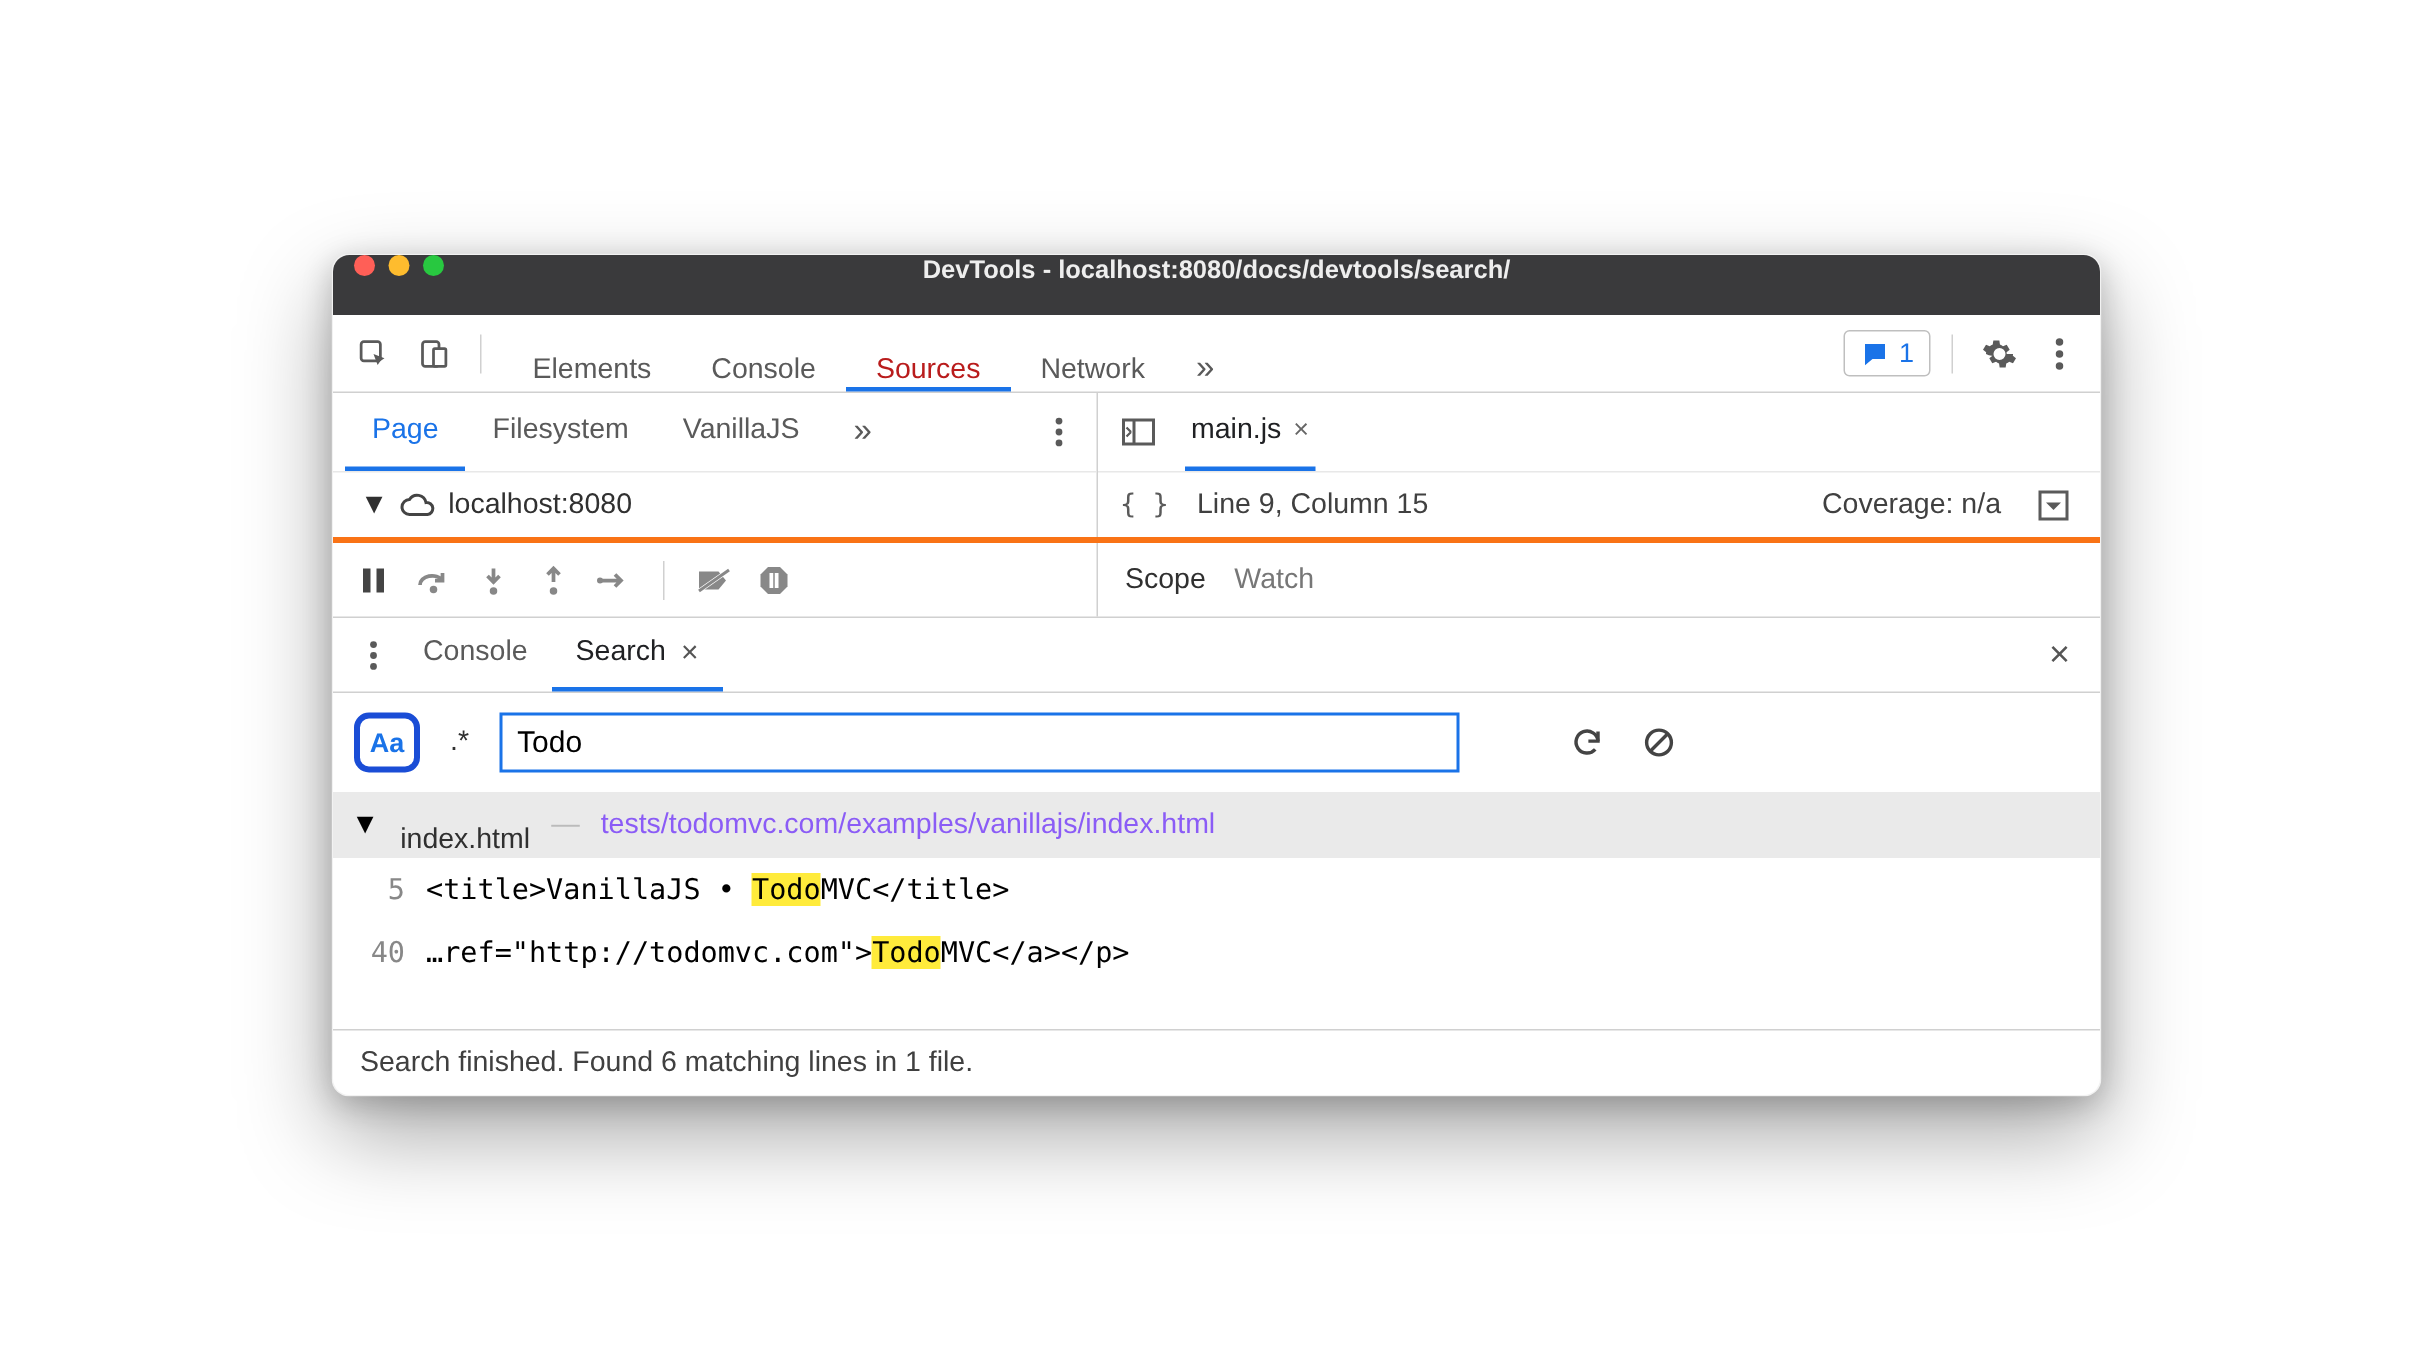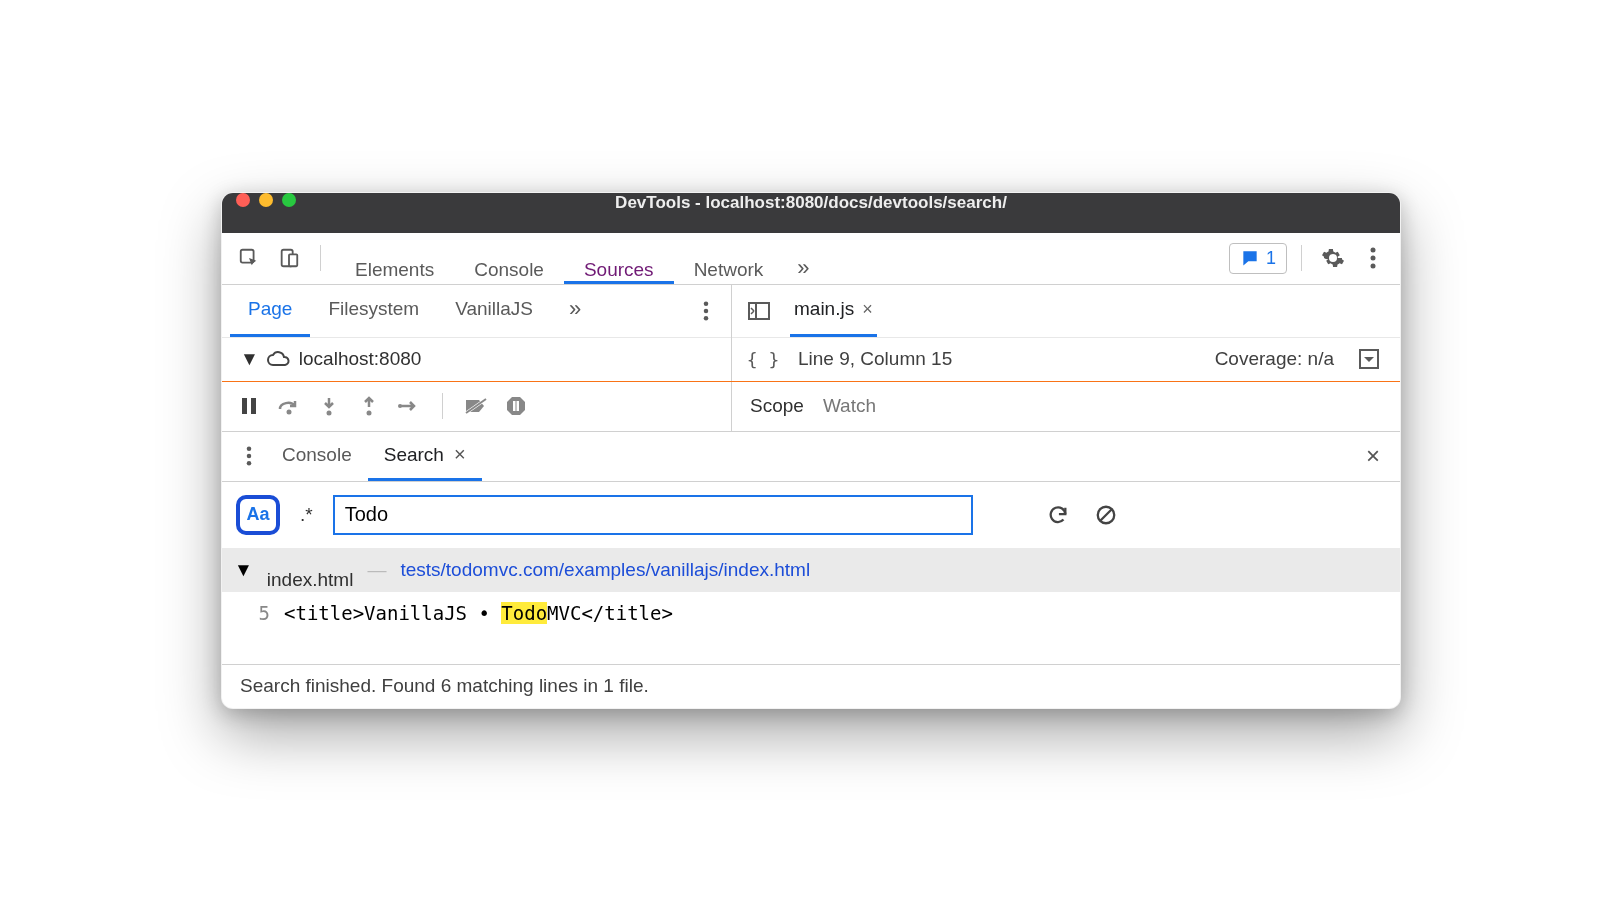--- a/index.html
+++ b/index.html
@@ -44,29 +44,29 @@
   .icon-btn {
     width:34px; height:34px; display:flex; align-items:center; justify-content:center;
     color:#5a5a5a; border-radius:4px; cursor:pointer;
   }
   .vdiv { width:1px; height:26px; background:#d0d0d0; margin:0 8px; }
   .main-tabs { display:flex; gap:0; align-items:flex-end; height:100%; }
   .main-tab {
     padding: 0 20px; display:flex; align-items:center; font-size:19px; color:#5a5a5a;
     border-bottom:3px solid transparent; cursor:pointer;
   }
-  .main-tab.active { color:#701a75; border-bottom-color:#1a73e8; font-weight:500;}
+  .main-tab.active { color:#b91c1c; border-bottom-color:#1a73e8; font-weight:500;}
   .spacer{flex:1;}
   .feedback-badge {
     display:flex; align-items:center; gap:6px;
     border:1px solid #bfbfbf; border-radius:4px; padding:4px 10px;
     color:#1a73e8; font-size:18px; font-weight:500;
   }
   .row2 {
-    display:flex; border-bottom:1px solid #f97316;
+    display:flex; border-bottom:4px solid #f97316;
   }
   .left-pane {
     width:510px; border-right:1px solid #d0d0d0;
   }
   .nav-tabs {
     display:flex; align-items:center; height:52px; padding:0 8px; gap:0;
   }
   .nav-tab {
     padding:0 18px; height:100%; display:flex; align-items:center;
     font-size:19px; color:#5a5a5a; cursor:pointer;
@@ -116,21 +116,21 @@
   }
   .regex-btn { font-size:19px; color:#303030; cursor:pointer; padding:0 6px;}
   .search-input {
     flex:0 0 640px; height:40px; font-size:20px; padding:0 10px;
     border:2px solid #1a73e8; outline:none; font-family:inherit;
   }
   .result-header {
     height:44px; background:#eaeaea; display:flex; align-items:center;
     padding:0 12px; font-size:19px; gap:14px;
   }
-  .result-path { color:#1d4ed8; }
+  .result-path { color:#8b5cf6; }
   .result-line {
     height:42px; display:flex; align-items:center; padding-left:18px; font-size:19px;
     font-family: Menlo, Consolas, monospace; gap:14px;
   }
   .line-no { color:#888; width:30px; text-align:right;}
   .hl { background:#ffeb3b; }
   .status-footer {
     height:44px; border-top:1px solid #d0d0d0; display:flex; align-items:center;
     padding:0 18px; font-size:19px; color:#404040;
   }
@@ -343,18 +343,24 @@
     <span style="color:#bbb;">—</span>
     <span class="result-path">tests/todomvc.com/examples/vanillajs/index.html</span>
   </div>
 
   <div class="result-line">
     <span class="line-no">5</span>
     <span>
       <span>&lt;title&gt;VanillaJS • </span><span class="hl">Todo</span><span>MVC&lt;/title&gt;</span>
     </span>
   </div>
+  <div class="result-line">
+    <span class="line-no">40</span>
+    <span>
+      <span>…ref="http://todomvc.com"&gt;</span><span class="hl">Todo</span><span>MVC&lt;/a&gt;&lt;/p&gt;</span>
+    </span>
+  </div>
 
   <div style="height:30px;"></div>
 
   <div class="status-footer">Search finished.  Found 6 matching lines in 1 file.</div>
 
 </div>
 
 </body></html>

